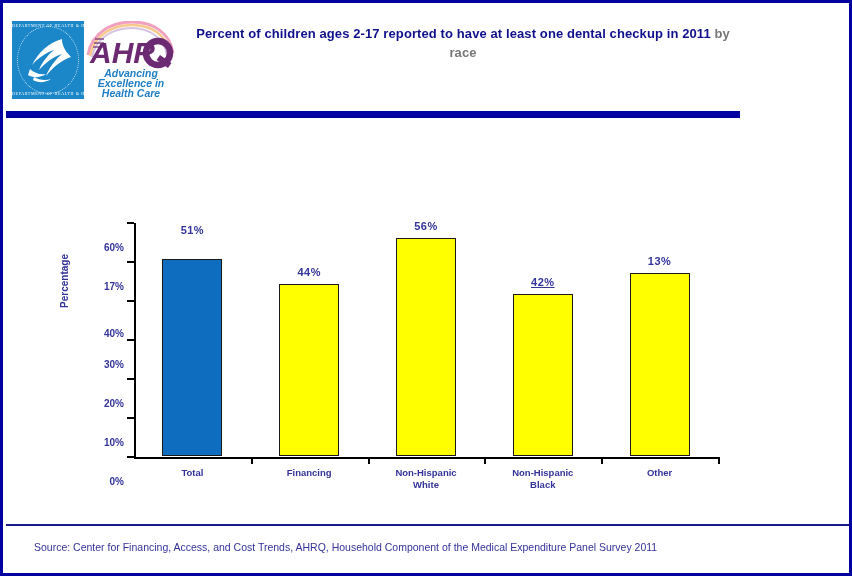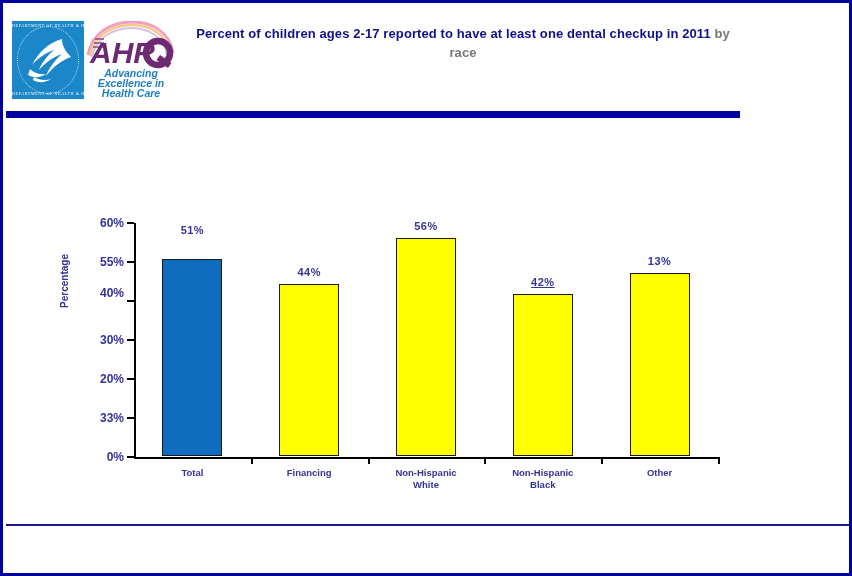--- a/index.html
+++ b/index.html
@@ -145,24 +145,25 @@
     position: absolute;
     left: -7px;
     width: 7px; height: 2px;
     background: #000000;
   }
   .ylabel {
     position: absolute;
     right: 100%;
     margin-right: 10px;
     transform: translateY(-50%);
-    font-size: 12px;
-    font-weight: bold;
-    color: #333399;
-    white-space: nowrap;
+    font-size: 10px;
+    font-weight: bold;
+    color: #333399;
+    white-space: nowrap;
+    margin-top: 24px;
   }
   .xtick {
     position: absolute;
     top: 234px;
     width: 2px; height: 7px;
     background: #000000;
   }
   .bar {
     position: absolute;
     bottom: 1px;
@@ -270,29 +271,29 @@
   <div id="chart-area">
     <div id="y-axis-title">Percentage</div>
 
     <div id="plot">
       <div class="axis-line-y"></div>
       <div class="axis-line-x"></div>
       <div id="y-ticks">
           <div class="ytick" style="top: 233px;"></div>
           <div class="ylabel" style="top: 234px;">0%</div>
           <div class="ytick" style="top: 194px;"></div>
-          <div class="ylabel" style="top: 195px;">33%</div>
+          <div class="ylabel" style="top: 195px;">10%</div>
           <div class="ytick" style="top: 155px;"></div>
           <div class="ylabel" style="top: 156px;">20%</div>
           <div class="ytick" style="top: 116px;"></div>
           <div class="ylabel" style="top: 117px;">30%</div>
           <div class="ytick" style="top: 77px;"></div>
-          <div class="ylabel" style="top: 70px;">40%</div>
+          <div class="ylabel" style="top: 86px;">40%</div>
           <div class="ytick" style="top: 38px;"></div>
-          <div class="ylabel" style="top: 39px;">55%</div>
+          <div class="ylabel" style="top: 39px;">17%</div>
           <div class="ytick" style="top: -1px;"></div>
           <div class="ylabel" style="top: 0px;">60%</div>
         </div>
       <div id="x-ticks">
           <div class="xtick" style="left: 116.8px;"></div>
           <div class="xtick" style="left: 233.6px;"></div>
           <div class="xtick" style="left: 350.4px;"></div>
           <div class="xtick" style="left: 467.2px;"></div>
           <div class="xtick" style="left: 584px;"></div>
         </div>
@@ -314,14 +315,15 @@
           <div class="cat-label" style="left: 292px;">Non-Hispanic
 White</div>
           <div class="cat-label" style="left: 408.8px;">Non-Hispanic
 Black</div>
           <div class="cat-label" style="left: 525.6px;">Other</div>
         </div>
     </div>
   </div>
 
   <div id="footer-rule"></div>
+  <div id="source">Source: Center for Financing, Access, and Cost Trends, AHRQ, Household Component of the Medical Expenditure Panel Survey 2011</div>
 
 </div>
 
 </body></html>

